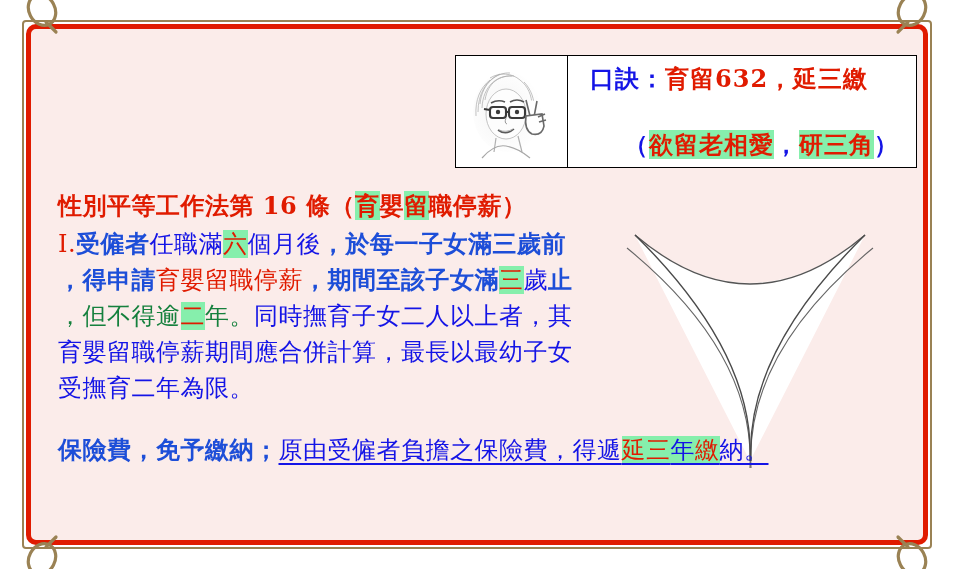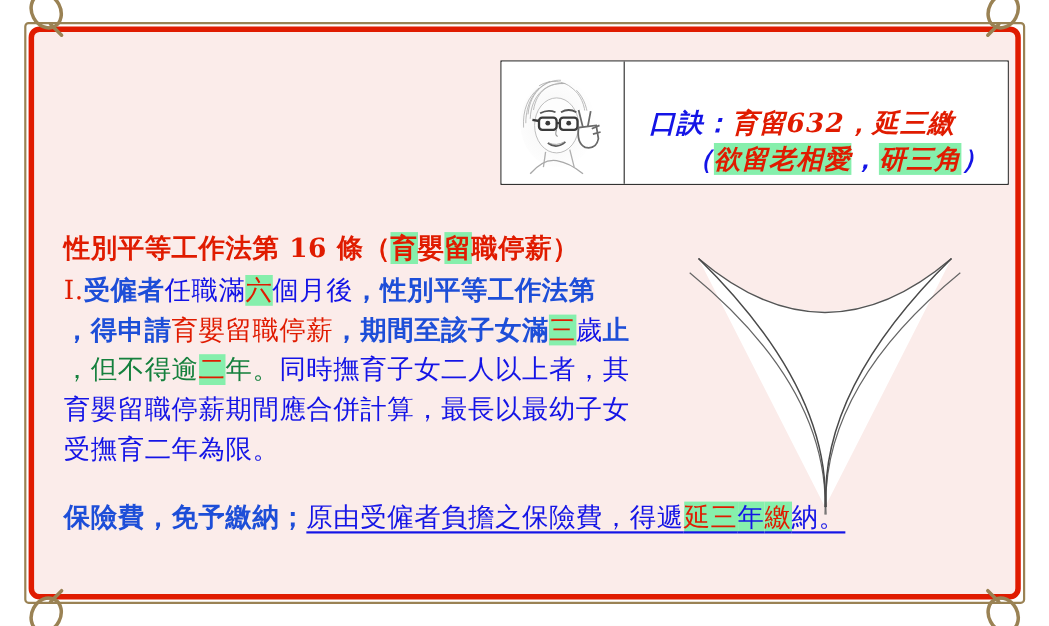--- a/index.html
+++ b/index.html
@@ -60,43 +60,42 @@
     border-right:1.5px solid #000;
     box-sizing:border-box;
     display:flex;align-items:center;justify-content:center;
     background:#fff;
     overflow:hidden;
   }
   .mnemonic-text-cell{
     flex:1;
     box-sizing:border-box;
     padding:6px 0 6px 22px;
-    display:flex;flex-direction:column;justify-content:flex-end;
+    display:flex;flex-direction:column;justify-content:space-between;
     background:#fff;
-    font-style:italic;
   }
   .mn-line{
     font-size:24px;
     line-height:1.38;
     white-space:nowrap;
     letter-spacing:1px;
     font-weight:bold;
     font-family:"DejaVu Serif","Liberation Serif",serif;
   }
   .mn-line-2{padding-left:34px;}
   .cblue{color:#1414e6;}
   .cred{color:#e01b00;}
   .cnavy{color:#1d4ed8;font-weight:bold;}
   .cdark{color:#15803d;}
   .hl{background:#86efac;}
 
   
   .law-body{
     position:absolute;
-    left:28px;top:180px;
+    left:28px;top:160px;
     width:830px;
   }
   .law-line{
     font-size:24px;
     line-height:36px;
     white-space:nowrap;
     letter-spacing:0.5px;
     font-family:"DejaVu Serif","Liberation Serif",serif;
   }
   .law-heading{
@@ -228,21 +227,21 @@
       <path d="M260 32 Q140 150 146 258" fill="none" stroke="#4a4a4a" stroke-width="1.4"></path>
     </svg>
 
     <div class="law-body">
 
       <div class="law-heading">
         <span>性別平等工作法第 16 條（</span><span class="hl">育</span><span>嬰</span><span class="hl">留</span><span>職停薪）</span>
       </div>
 
       <div class="law-line">
-        <span class="cred">I.</span><span class="cnavy">受僱者</span><span class="cblue">任職滿</span><span class="cred hl">六</span><span class="cblue">個月後</span><span class="cnavy">，性別平等工作法第</span>
+        <span class="cred">I.</span><span class="cnavy">受僱者</span><span class="cblue">任職滿</span><span class="cred hl">六</span><span class="cblue">個月後</span><span class="cnavy">，於每一子女滿三歲前</span>
       </div>
 
       <div class="law-line">
         <span class="cnavy">，得申請</span><span class="cred">育嬰留職停薪</span><span class="cnavy">，期間至該子女滿</span><span class="cred hl">三</span><span class="cblue">歲</span><span class="cnavy">止</span>
       </div>
 
       <div class="law-line">
         <span class="cdark">，但不得逾</span><span class="cred hl">二</span><span class="cdark">年。</span><span class="cblue">同時撫育子女二人以上者，其</span>
       </div>
 

